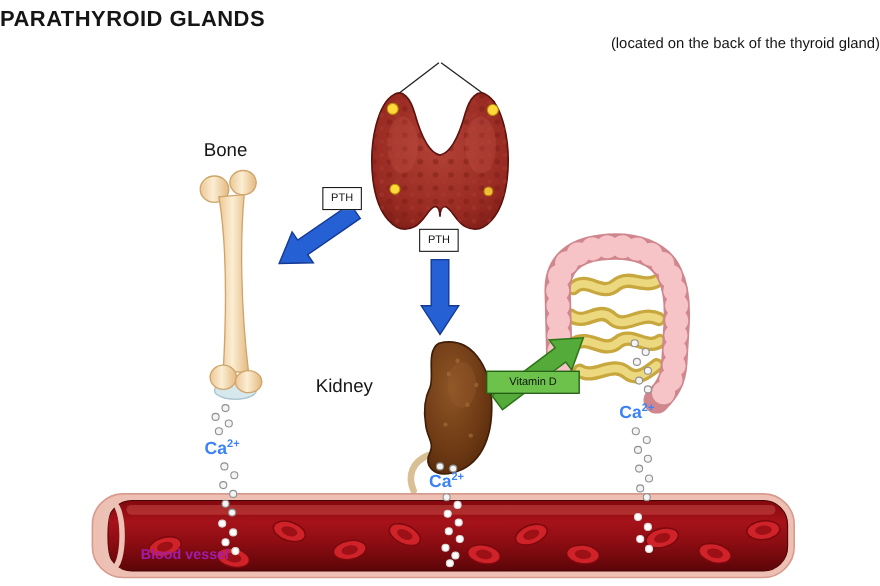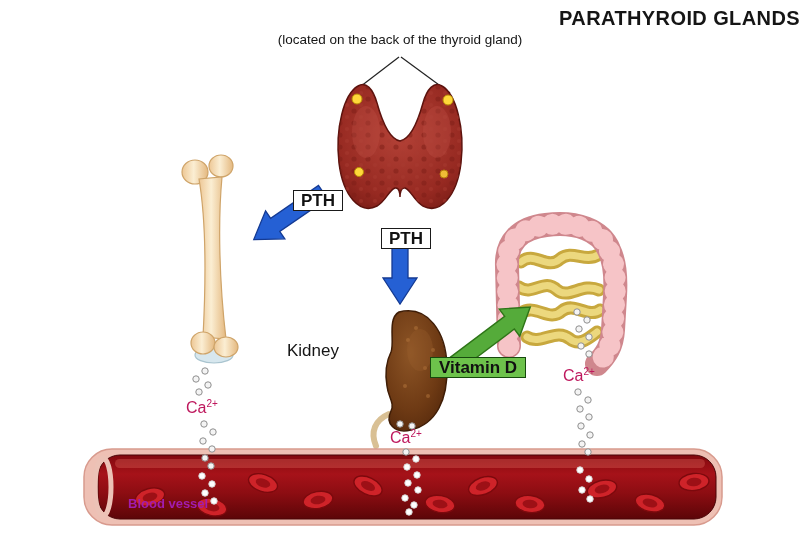--- a/index.html
+++ b/index.html
@@ -1,31 +1,31 @@
 <!DOCTYPE html>
 <html style="--pth-arrow: #2560d4; --vitamin-d-arrow: #55ab3a; --vitamin-d-box-bg: #6dc24b; --thyroid: #9c2a22; --parathyroid-spot: #ffd83a; --vessel-wall: #eec0b4; --vessel-lumen: #8f1015;"><head>
 <meta charset="utf-8">
 <style>
   * { margin:0; padding:0; box-sizing:border-box; }
   html,body { background:#ffffff; font-family:"Liberation Sans", sans-serif; }
   .stage { position:relative; width:800px; height:533px; background:#ffffff; overflow:hidden; }
   .stage > svg { position:absolute; left:0; top:0; }
   .lbl { position:absolute; color:#151515; }
-  .title { left:0; right:0; top:7px; text-align:right; font-size:20px; font-weight:bold; letter-spacing:.4px; }
-  .subtitle { left:0; right:0; top:32px; text-align:center; font-size:13.5px; }
+  .title { left:0; right:0; top:7px; text-align:left; font-size:20px; font-weight:bold; letter-spacing:.4px; }
+  .subtitle { left:0; right:0; top:32px; text-align:right; font-size:13.5px; }
   .organ { font-size:17px; }
   .bone-label { left:160px; top:127px; width:90px; text-align:center; }
   .kidney-label { left:287px; top:341px; width:90px; text-align:left; }
   .intestine-label { left:504px; top:177px; width:90px; text-align:center; }
-  .hormone-box { position:absolute; font-weight:bold; font-size:17px; color:#111;
-                 border:1.5px solid #1a1a1a; background:#ffffff; padding:1px 7px; line-height:17px;margin-top:20px; }
+  .hormone-box { position:absolute; font-weight:normal; font-size:10px; color:#111;
+                 border:1.5px solid #1a1a1a; background:#ffffff; padding:1px 7px; line-height:17px; }
   .pth-1 { left:293px; top:170px; }
   .pth-2 { left:381px; top:208px; }
-  .vitd  { left:430px; top:337px; background:var(--vitamin-d-box-bg,#6dc24b); border-color:#16490d; padding:1px 8px; }
-  .ca { position:absolute; font-weight:normal; font-size:16px; color:#be185d; }
+  .vitd  { left:442px; top:337px; background:var(--vitamin-d-box-bg,#6dc24b); border-color:#16490d; padding:1px 20px; }
+  .ca { position:absolute; font-weight:bold; font-size:16px; color:#3b82f6; }
   .ca sup { font-size:10px; }
   .ca-left  { left:186px; top:398px; }
   .ca-mid   { left:390px; top:428px; }
   .ca-right { left:563px; top:366px; }
   .vessel-label { left:128px; top:496px; color:#a21caf; font-weight:bold; font-size:13px; }
 </style>
 </head>
 <body>
 
 <div class="stage">
@@ -239,20 +239,21 @@
           <circle cx="589" cy="479" r="3.2"></circle>
         <circle cx="582" cy="490" r="3.2"></circle>
           <circle cx="590" cy="499" r="3.2"></circle>
       </g>
     </g>
   </svg>
 
   <div class="lbl title">PARATHYROID GLANDS</div>
   <div class="lbl subtitle">(located on the back of the thyroid gland)</div>
 
+  <div class="lbl organ bone-label">Bone</div>
   <div class="lbl organ kidney-label">Kidney</div>
 
   <div class="hormone-box pth-1">PTH</div>
   <div class="hormone-box pth-2">PTH</div>
   <div class="hormone-box vitd">Vitamin D</div>
 
   <div class="ca ca-left"><span>Ca</span><sup>2+</sup></div>
   <div class="ca ca-mid"><span>Ca</span><sup>2+</sup></div>
   <div class="ca ca-right"><span>Ca</span><sup>2+</sup></div>
 

